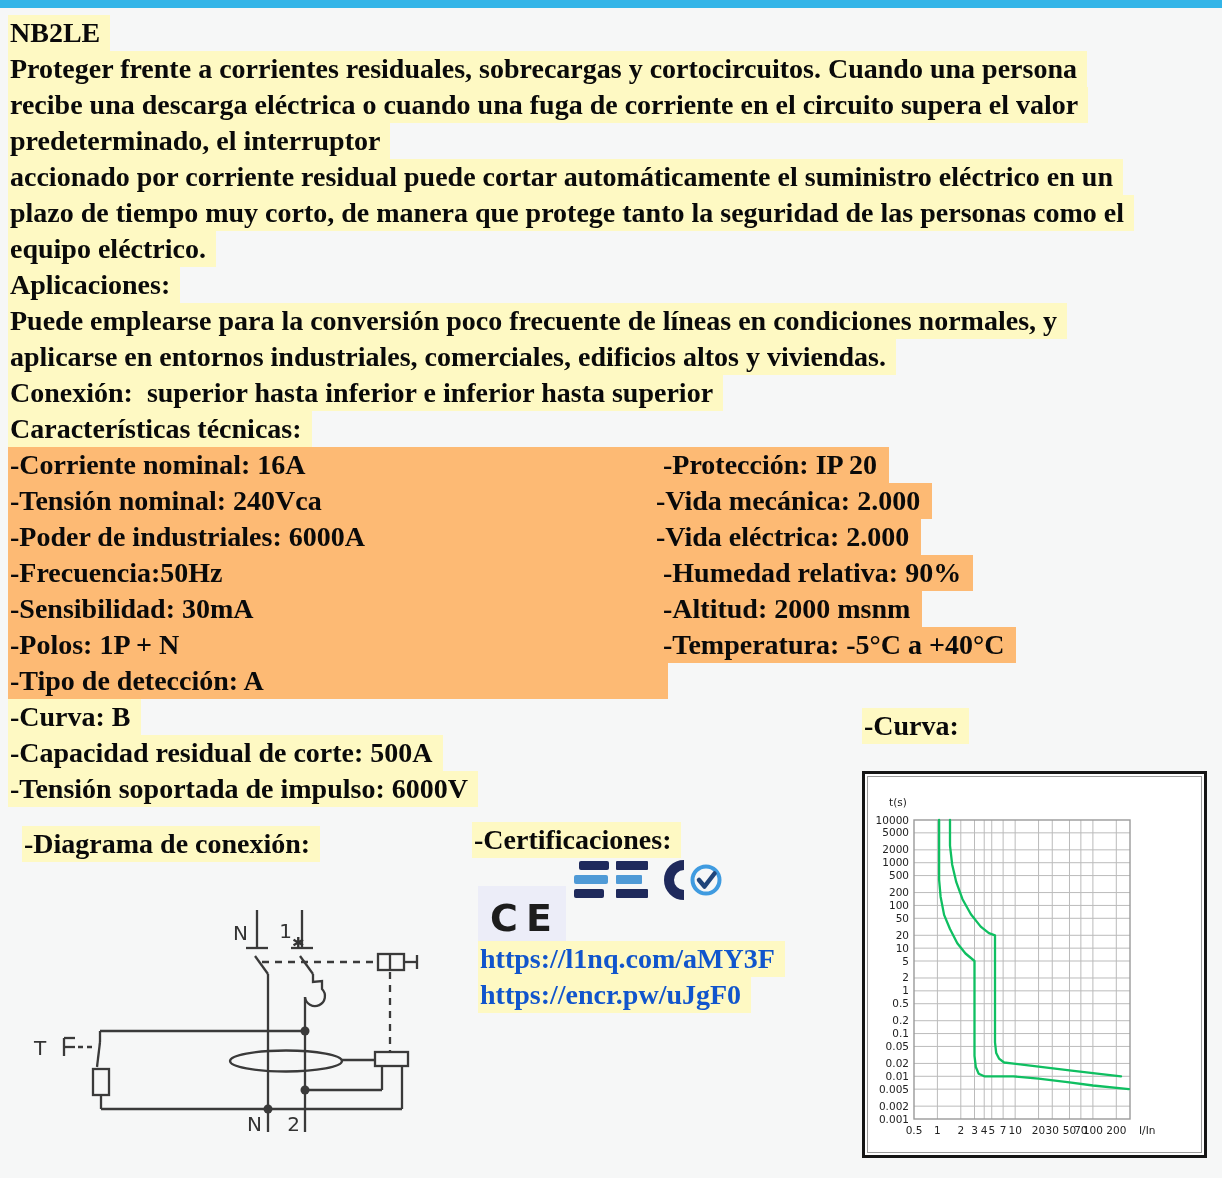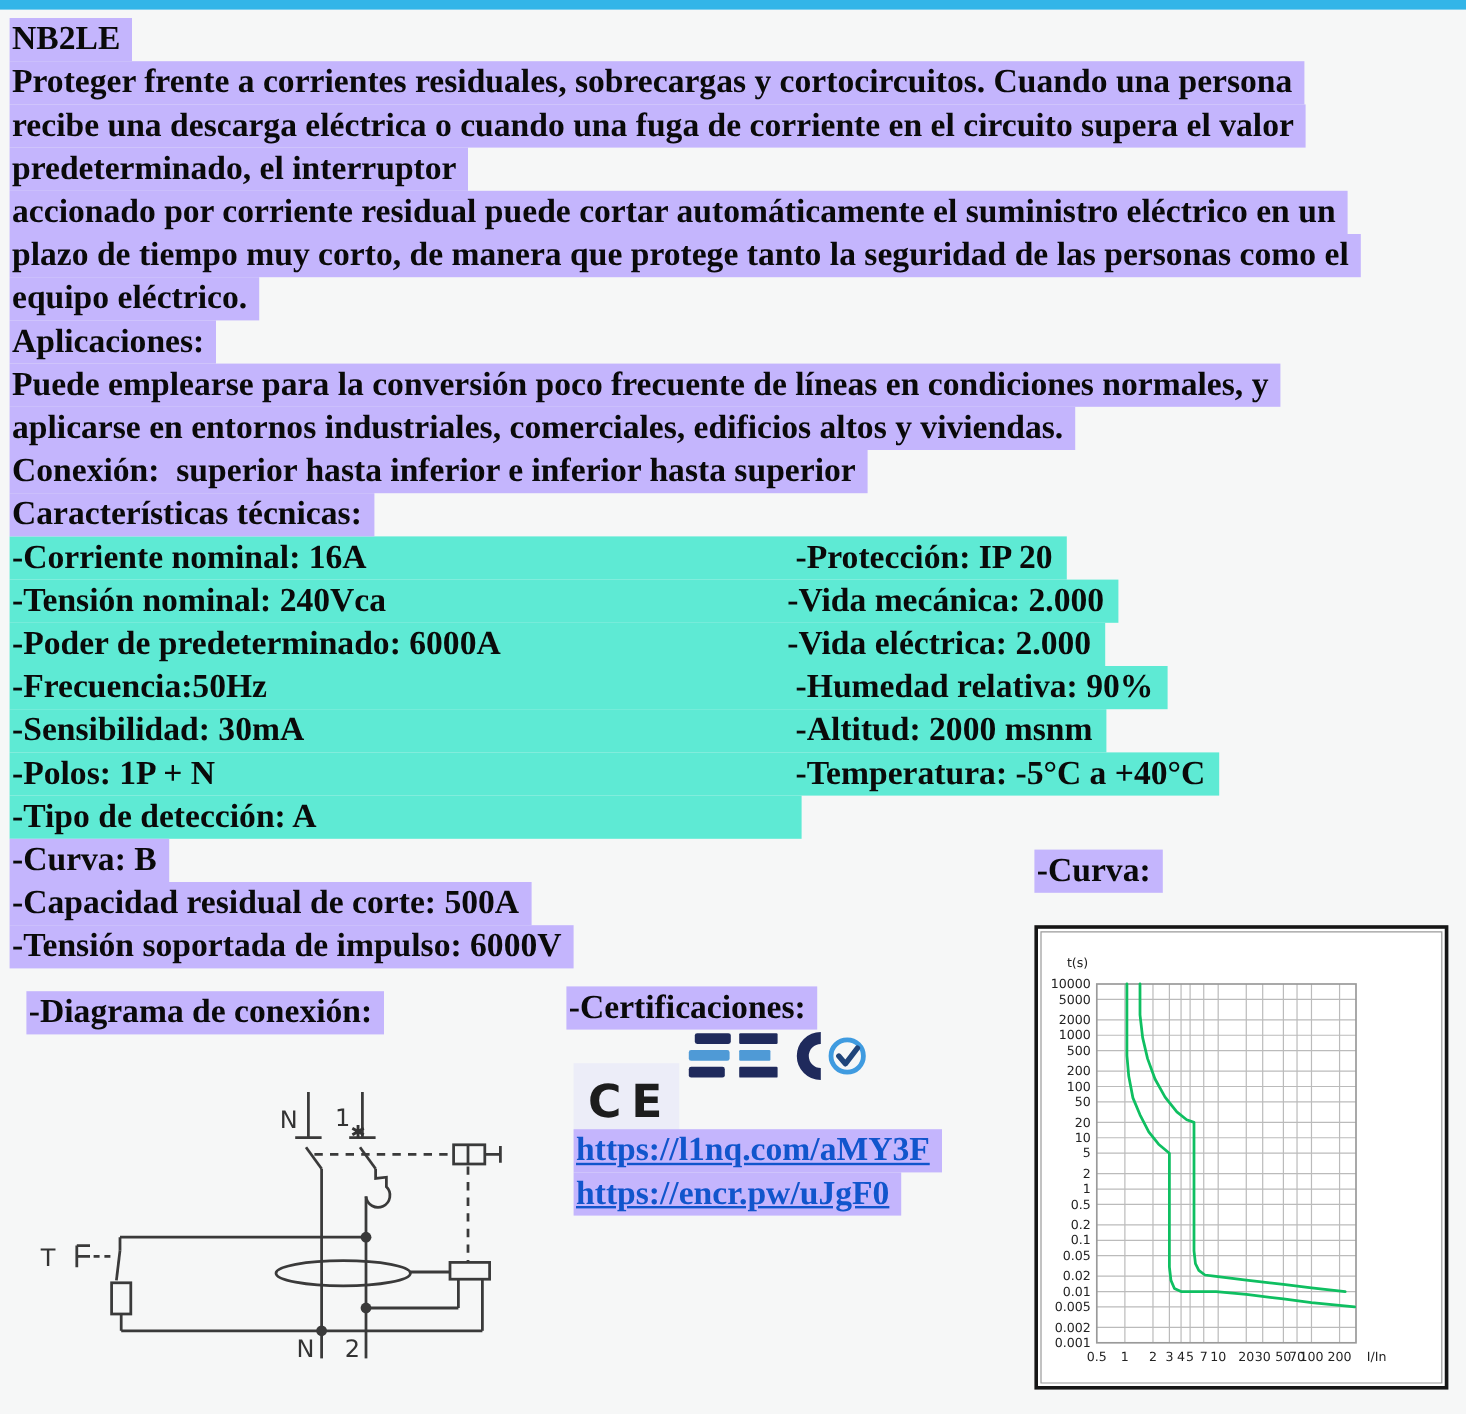--- a/index.html
+++ b/index.html
@@ -4,27 +4,27 @@
 <style>
   html,body{margin:0;padding:0}
   body{
     width:1222px;height:1178px;position:relative;overflow:hidden;
     background:#f6f7f7;
     font-family:"Liberation Serif",serif;font-weight:700;color:#0a0a0a;
   }
   .topbar{position:absolute;left:0;top:0;width:1222px;height:8px;background:#33b5e8}
   .content{position:absolute;left:8px;top:15px;font-size:28px;line-height:36px}
   .tl{height:36px;white-space:pre}
-  .hl{background:#c4b5fd;display:inline-block;height:36px;line-height:36px;padding:0 10px 0 2px}
-  .specrow{display:flex;width:fit-content;background:#5eead4;height:36px;line-height:36px;padding:0 12px 0 2px;white-space:pre}
+  .hl{background:#fef9c3;display:inline-block;height:36px;line-height:36px;padding:0 10px 0 2px}
+  .specrow{display:flex;width:fit-content;background:#fdba74;height:36px;line-height:36px;padding:0 12px 0 2px;white-space:pre}
   .cl{width:646px}
   .cr{white-space:pre}
   .h-abs{position:absolute;font-size:28px;line-height:36px;white-space:pre}
   .linkblock{position:absolute;left:478px;top:941px;font-size:28px;line-height:36px}
-  a.doclink{color:#1155cc;text-decoration:underline;cursor:pointer}
+  a.doclink{color:#1155cc;cursor:pointer}
   .ce-box{
     position:absolute;left:478px;top:852px;width:88px;height:64px;background:#ecedf8;
     display:flex;align-items:center;justify-content:center;
     font-family:"DejaVu Sans",sans-serif;font-weight:700;font-size:38px;color:#1d1d1d;letter-spacing:8px;
     padding-left:6px;box-sizing:border-box;margin-top:34px;
   }
   .sec-logo{position:absolute;left:572px;top:859px;width:152px;height:46px}
   .diagram{position:absolute;left:20px;top:898px;width:420px;height:252px}
   .chartbox{
     position:absolute;left:862px;top:771px;width:345px;height:387px;background:#ffffff;
@@ -49,21 +49,21 @@
   <div class="tl"><span class="hl">plazo de tiempo muy corto, de manera que protege tanto la seguridad de las personas como el</span></div>
   <div class="tl"><span class="hl">equipo eléctrico.</span></div>
   <div class="tl"><span class="hl">Aplicaciones:</span></div>
   <div class="tl"><span class="hl">Puede emplearse para la conversión poco frecuente de líneas en condiciones normales, y</span></div>
   <div class="tl"><span class="hl">aplicarse en entornos industriales, comerciales, edificios altos y viviendas.</span></div>
   <div class="tl"><span class="hl">Conexión:  superior hasta inferior e inferior hasta superior</span></div>
   <div class="tl"><span class="hl">Características técnicas:</span></div>
 
   <div class="specrow"><span class="cl">-Corriente nominal: 16A</span><span class="cr"> -Protección: IP 20</span></div>
   <div class="specrow"><span class="cl">-Tensión nominal: 240Vca</span><span class="cr">-Vida mecánica: 2.000</span></div>
-  <div class="specrow"><span class="cl">-Poder de predeterminado: 6000A</span><span class="cr">-Vida eléctrica: 2.000</span></div>
+  <div class="specrow"><span class="cl">-Poder de industriales: 6000A</span><span class="cr">-Vida eléctrica: 2.000</span></div>
   <div class="specrow"><span class="cl">-Frecuencia:50Hz</span><span class="cr"> -Humedad relativa: 90%</span></div>
   <div class="specrow"><span class="cl">-Sensibilidad: 30mA</span><span class="cr"> -Altitud: 2000 msnm</span></div>
   <div class="specrow"><span class="cl">-Polos: 1P + N</span><span class="cr"> -Temperatura: -5°C a +40°C</span></div>
   <div class="specrow"><span class="cl">-Tipo de detección: A</span></div>
 
   <div class="tl"><span class="hl">-Curva: B</span></div>
   <div class="tl"><span class="hl">-Capacidad residual de corte: 500A</span></div>
   <div class="tl"><span class="hl">-Tensión soportada de impulso: 6000V</span></div>
 </div>
 

